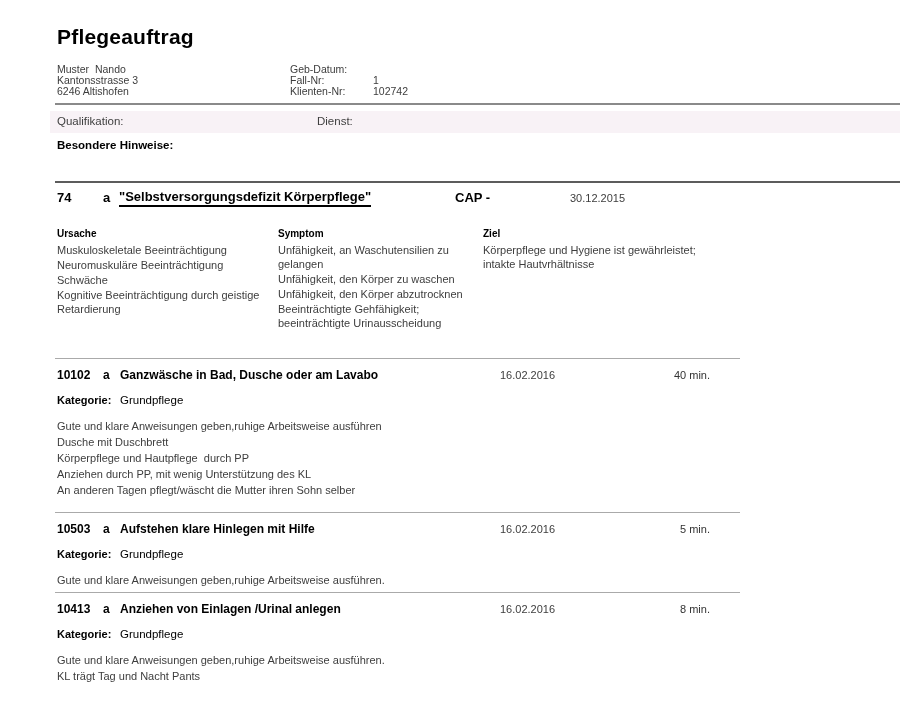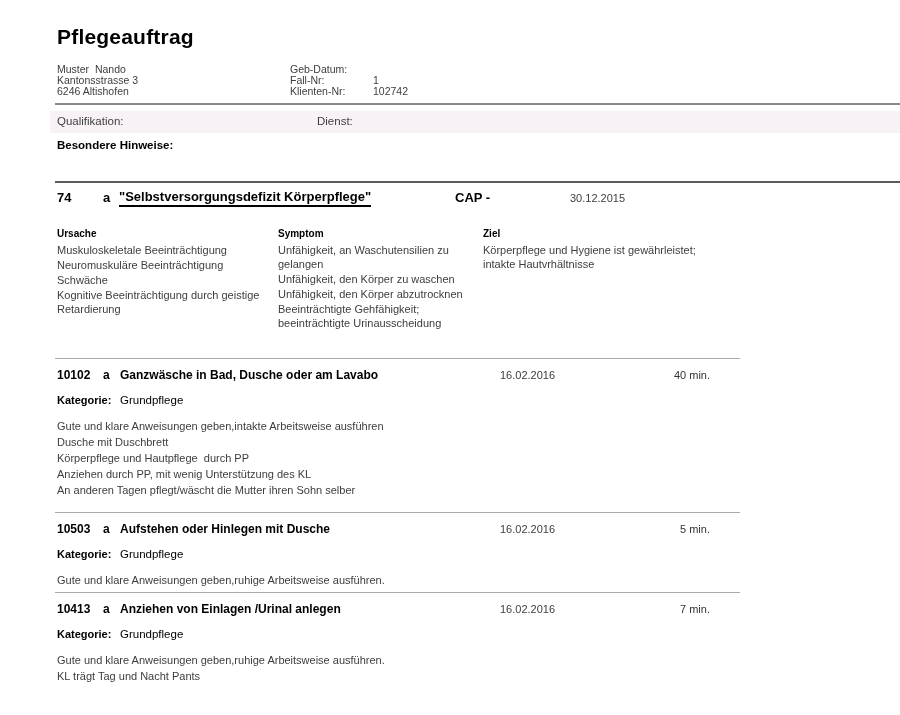--- a/index.html
+++ b/index.html
@@ -121,49 +121,49 @@
   <div class="task" style="top:358px;">
     <div class="task-sep"></div>
     <span class="t-code">10102</span>
     <span class="t-grade">a</span>
     <span class="t-title">Ganzwäsche in Bad, Dusche oder am Lavabo</span>
     <span class="t-date">16.02.2016</span>
     <span class="t-dur">40 min.</span>
     <span class="t-kat-label">Kategorie:</span>
     <span class="t-kat">Grundpflege</span>
     <div class="t-notes">
-      <div class="note-line t">Gute und klare Anweisungen geben,intakte Arbeitsweise ausführen</div>
+      <div class="note-line t">Gute und klare Anweisungen geben,ruhige Arbeitsweise ausführen</div>
       <div class="note-line t">Dusche mit Duschbrett</div>
       <div class="note-line t">Körperpflege und Hautpflege  durch PP</div>
       <div class="note-line t">Anziehen durch PP, mit wenig Unterstützung des KL</div>
       <div class="note-line t">An anderen Tagen pflegt/wäscht die Mutter ihren Sohn selber</div>
     </div>
   </div>
 
   <div class="task" style="top:512px;">
     <div class="task-sep"></div>
     <span class="t-code">10503</span>
     <span class="t-grade">a</span>
-    <span class="t-title">Aufstehen oder Hinlegen mit Dusche</span>
+    <span class="t-title">Aufstehen klare Hinlegen mit Hilfe</span>
     <span class="t-date">16.02.2016</span>
     <span class="t-dur">5 min.</span>
     <span class="t-kat-label">Kategorie:</span>
     <span class="t-kat">Grundpflege</span>
     <div class="t-notes">
       <div class="note-line t">Gute und klare Anweisungen geben,ruhige Arbeitsweise ausführen.</div>
     </div>
   </div>
 
   <div class="task" style="top:592px;">
     <div class="task-sep"></div>
     <span class="t-code">10413</span>
     <span class="t-grade">a</span>
     <span class="t-title">Anziehen von Einlagen /Urinal anlegen</span>
     <span class="t-date">16.02.2016</span>
-    <span class="t-dur">7 min.</span>
+    <span class="t-dur">8 min.</span>
     <span class="t-kat-label">Kategorie:</span>
     <span class="t-kat">Grundpflege</span>
     <div class="t-notes">
       <div class="note-line t">Gute und klare Anweisungen geben,ruhige Arbeitsweise ausführen.</div>
       <div class="note-line t">KL trägt Tag und Nacht Pants</div>
     </div>
   </div>
 
 </div>
 

